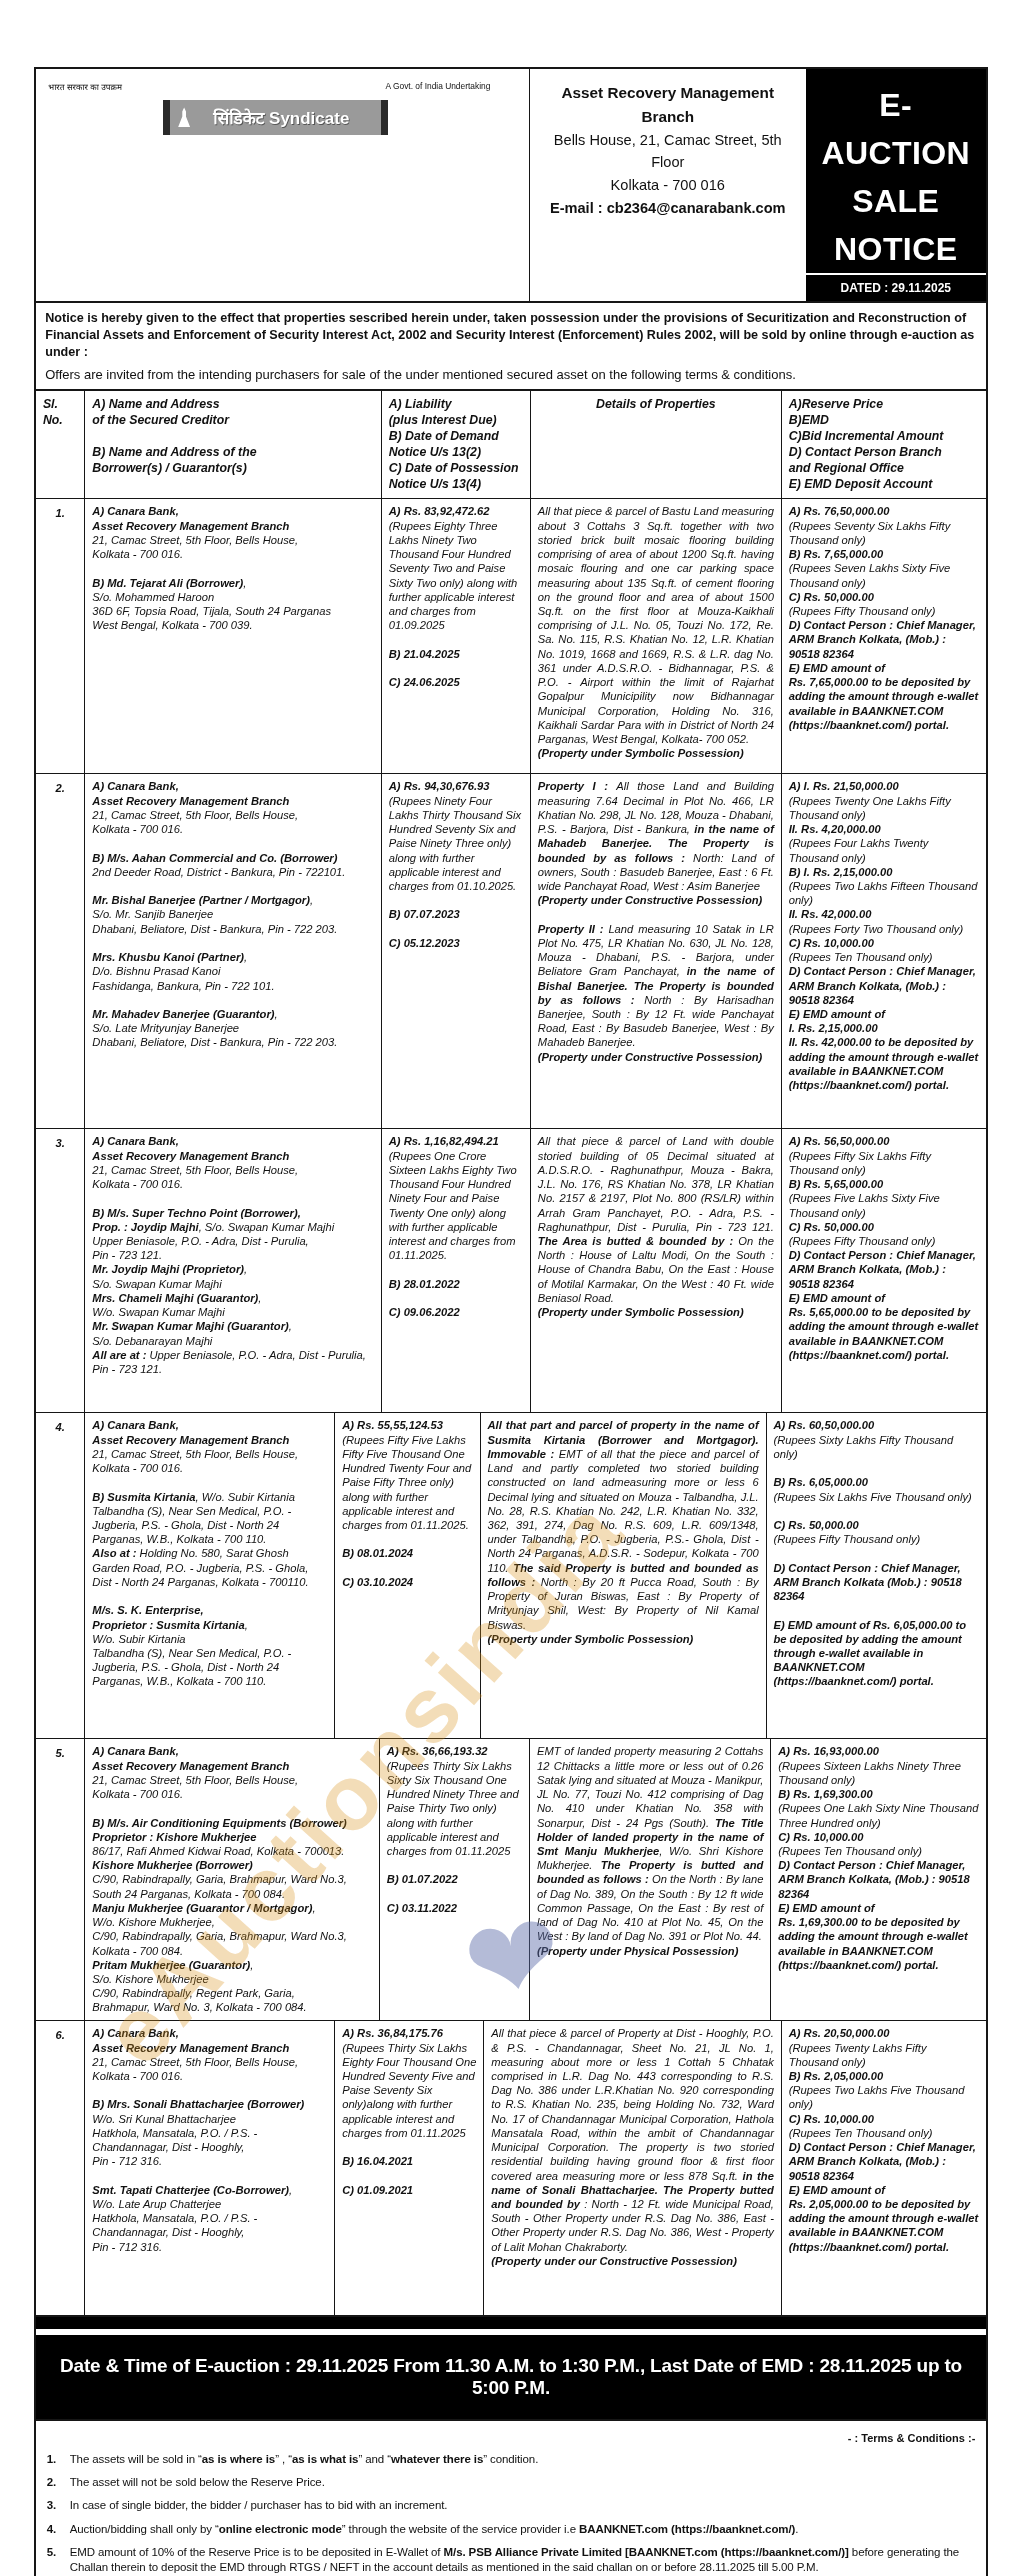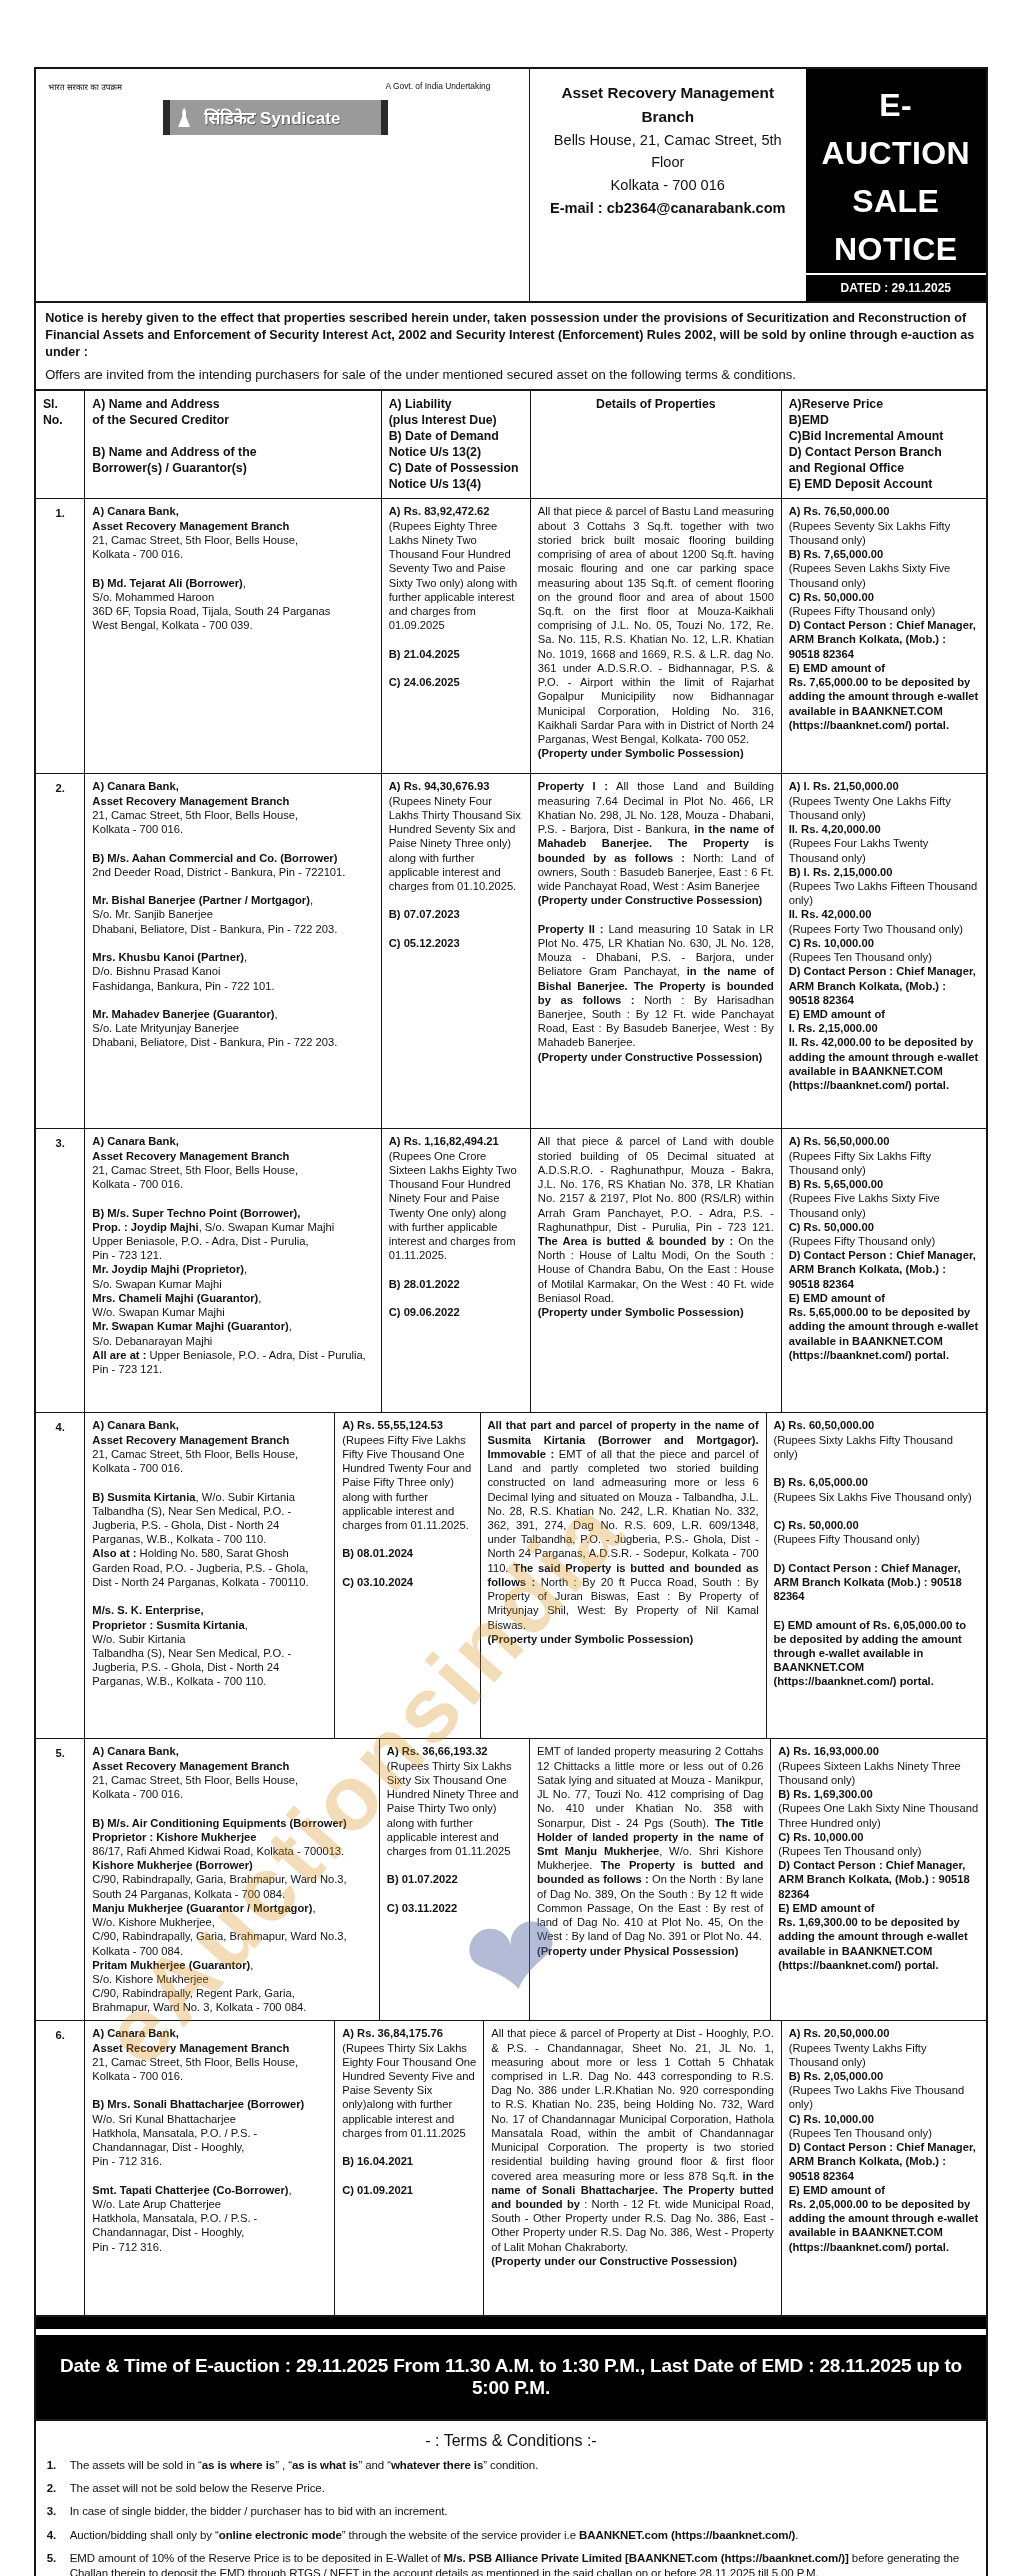--- a/index.html
+++ b/index.html
@@ -8,38 +8,38 @@
   .doc{position:relative;margin:67px 32px 31px 34px;border:2.3px solid #161616;background:#fff;}
 
   
   .hdr{display:grid;grid-template-columns:52% 29% 19%;border-bottom:2.3px solid #161616;}
   .hdr-logo{border-right:1.5px solid #161616;padding:10.7px 7.7px 6.1px 12.3px;position:relative;}
   .logo-line{display:flex;align-items:baseline;gap:7.7px;}
   .logo-hi{font-size:34px;font-weight:bold;font-family:"DejaVu Sans",sans-serif;}
   .logo-en{font-size:35px;font-family:"Liberation Serif","DejaVu Serif",serif;letter-spacing:0.8px;}
   .logo-tri{margin-left:3.1px;position:relative;top:4.6px;}
   .logo-sub{display:flex;justify-content:space-between;font-size:8.4px;margin-top:1.5px;padding-right:31px;}
-  .syn-badge{margin:7.7px 0 4.6px 115px;width:195px;background:#9a9a9a;border-left:7.7px solid #2a2a2a;border-right:7.7px solid #2a2a2a;padding:6.1px 7.7px;display:flex;align-items:center;gap:14px;}
+  .syn-badge{margin:7.7px 0 4.6px 115px;width:195px;background:#9a9a9a;border-left:7.7px solid #2a2a2a;border-right:7.7px solid #2a2a2a;padding:6.1px 7.7px;display:flex;align-items:center;gap:23px;}
   .syn-man{width:12.3px;height:20px;background:#fff;clip-path:polygon(50% 0,65% 20%,65% 45%,100% 100%,0 100%,35% 45%,35% 20%);}
   .syn-text{color:#fff;font-weight:bold;font-size:17px;text-shadow:0.8px 0.8px 0 #555;}
   .hdr-branch{padding:12.3px 6.1px;text-align:center;font-size:14.6px;line-height:1.55;}
   .hdr-branch .b1{font-weight:bold;font-size:15.3px;}
   .hdr-branch .b4{font-weight:bold;}
   .hdr-notice{background:#000;color:#fff;text-align:center;display:flex;flex-direction:column;justify-content:space-between;}
   .hdr-notice .nb{font-weight:bold;font-size:32px;letter-spacing:0.4px;padding-top:12.3px;line-height:1.5;}
   .hdr-notice .nd{font-weight:bold;font-size:12px;border-top:2.3px solid #fff;padding:6.1px 1.5px;}
 
   
   .notice{border-bottom:2.3px solid #161616;padding:6.1px 9.2px 7.7px;}
   .notice .p1{font-weight:bold;font-size:12.6px;line-height:1.35;}
   .notice .p2{font-size:13px;margin-top:6.1px;}
 
   
   .mtable{position:relative;}
-  .trow{display:grid;border-bottom:1.5px solid #161616;}
+  .trow{display:grid;border-bottom:1.5px solid #161616;font-style:italic;}
   .trow:last-child{border-bottom:none;}
   .cols-a{grid-template-columns:5.1% 31.2% 15.7% 26.4% 21.6%;}
   .cols-b{grid-template-columns:5.1% 26.3% 15.3% 30.1% 23.2%;}
   .cols-c{grid-template-columns:5.1% 31.0% 15.8% 25.4% 22.7%;}
   .cols-d{grid-template-columns:5.1% 26.3% 15.7% 31.3% 21.6%;}
   .cell{border-left:1.5px solid #161616;padding:5.4px 6.9px;font-size:11.2px;line-height:1.27;overflow:hidden;}
   .cell:first-child{border-left:none;}
   .c-sl{font-weight:bold;text-align:center;padding-top:6.9px;}
   .c-details{text-align:justify;}
   .thead .cell{font-weight:bold;font-size:12.3px;line-height:1.3;}
@@ -52,21 +52,21 @@
   .wm{position:absolute;pointer-events:none;z-index:5;font-weight:bold;}
   .wm-orange{left:46px;top:1624px;color:#d89018;opacity:.30;font-size:92px;transform:rotate(-48deg);transform-origin:left top;letter-spacing:4.6px;}
   .wm-blue{left:429px;top:1501px;color:#5a6aa8;opacity:.45;font-size:115px;transform:rotate(-10deg);}
 
   
   .bar-strip{height:12.3px;background:#000;border-bottom:6.1px solid #fff;border-top:2.3px solid #161616;}
   .bar{background:#000;color:#fff;text-align:center;font-weight:bold;font-size:19px;padding:20px 4.6px;letter-spacing:-0.2px;}
 
   
   .terms{border-top:2.3px solid #161616;padding:7.7px 10.7px 12.3px;}
-  .terms-title{text-align:center;font-weight:normal;font-size:16px;margin:3.1px 0 7.7px;}
+  .terms-title{text-align:right;font-weight:bold;font-size:11px;margin:3.1px 0 7.7px;}
   .term{display:grid;grid-template-columns:23px 1fr;margin:0 0 8.4px;font-size:11.5px;line-height:1.3;letter-spacing:-0.1px;}
   .term .num{font-weight:bold;}
 </style>
 </head>
 <body>
 
 <div class="page">
   <div class="doc">
 
     <div class="hdr">

